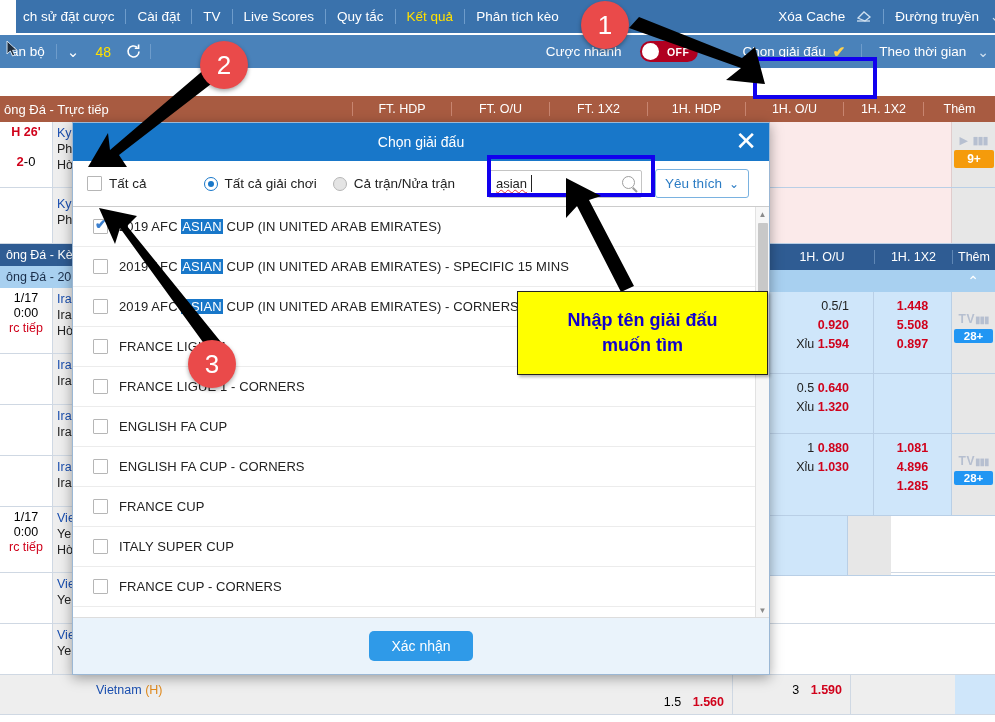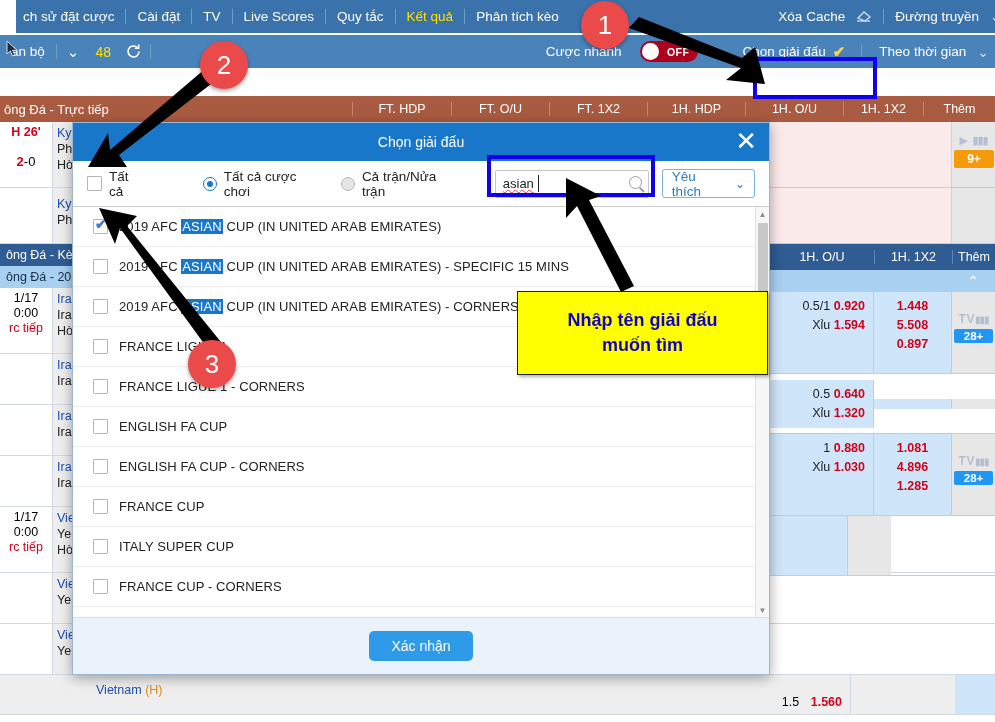--- a/index.html
+++ b/index.html
@@ -76,21 +76,21 @@
     background: #2f5c93; color: #fff; padding: 4px 6px; font-size: 12.5px;
   }
   .bandblue-light {
     background: #a8d0f0; color: #1a2e4a; padding: 4px 6px; font-size: 12.5px;
   }
 
   .rp-header { display:flex; background:#2f5c93; color:#fff; font-size:12.5px; height:26px; align-items:center;}
   .rp-header .c { text-align:center; }
   .rp-subbar { background:#a8d0f0; height:22px; display:flex; align-items:center; justify-content:flex-end; padding-right:16px; color:#fff; font-size:14px;}
   .rp-row { display:flex; border-bottom:1px solid #b9cfe6; }
-  .rp-c1 { width:104px; background:#cfe6fa; padding:5px 8px; text-align:right; font-size:12.5px; line-height:19px; border-right:1px solid #b9cfe6;}
+  .rp-c1 { width:104px; background:#cfe6fa; padding:5px 24px; text-align:right; font-size:12.5px; line-height:19px; border-right:1px solid #b9cfe6;}
   .rp-c2 { width:78px; background:#cfe6fa; padding:5px 8px; text-align:center; font-size:12.5px; line-height:19px; border-right:1px solid #b9cfe6;}
   .rp-c3 { width:43px; background:#e7e7e7; padding:5px 2px; text-align:center; }
   .rp-num { color:#d0021b; font-weight:bold; }
   .rp-lbl { color:#222; }
   .tv-mini { color:#b6bfd0; font-size:12px; font-weight:bold; letter-spacing:.5px; }
   .badge-blue { background:#2196f3; color:#fff; font-size:11.5px; font-weight:bold; border-radius:2px; padding:1px 0; margin-top:2px;}
   .badge-orange { background:#f59b0b; color:#fff; font-size:12px; font-weight:bold; border-radius:2px; padding:2px 0; margin-top:2px; width:40px;}
 
   .pinkcell { background:#fbeaea; }
 
@@ -388,20 +388,24 @@
     <div class="bgrow" style="height:40px;background:#eeeeee;">
       <div style="width:92px;"></div>
       <div style="flex:1;padding:8px 4px;">
         <span class="team-blue">Vietnam</span>
         <span class="orange">(H)</span>
       </div>
       <div style="width:118px;text-align:right;padding:20px 8px;">
         <span>1.5</span>
         <span class="red-b" style="margin-left:8px;">1.560</span>
       </div>
+      <div style="width:118px;text-align:right;padding:8px 8px;border-left:1px solid #cfd8e3;">
+        <span>3</span>
+        <span class="red-b" style="margin-left:8px;">1.590</span>
+      </div>
       <div style="width:105px;border-left:1px solid #cfd8e3;"></div>
       <div style="width:40px;background:#cfe6fa;"></div>
     </div>
   </div>
 
   <div style="position:absolute;right:0;top:122px;width:225px;">
     <div class="rp-row" style="height:66px;">
       <div style="width:182px;background:#fbeaea;border-right:1px solid #e0cccc;"></div>
       <div class="rp-c3" style="width:43px;padding-top:8px;">
         <div><span style="color:#b6bfd0;font-size:11px;">▶</span>
@@ -431,21 +435,21 @@
           <div class="rp-c2">
             <div class="rp-num">1.448</div>
             <div class="rp-num">5.508</div>
             <div class="rp-num">0.897</div>
           </div>
           <div class="rp-c3">
             <div style="padding-top:12px;"><span class="tv-mini">TV</span><span style="color:#b6bfd0;font-size:10px;letter-spacing:-1px;">▮▮▮</span></div>
             <div class="badge-blue">28+</div>
           </div>
         </div>
-        <div class="rp-row" style="height: 60px; align-items: center;">
+        <div class="rp-row" style="height: 60px;">
           <div class="rp-c1">
             <div><span class="rp-lbl">0.5</span> <span class="rp-num">0.640</span></div>
             <div><span class="rp-lbl">Xỉu</span> <span class="rp-num">1.320</span></div>
           </div>
           <div class="rp-c2"></div>
           <div class="rp-c3"></div>
         </div>
         <div class="rp-row" style="height: 82px;">
           <div class="rp-c1">
             <div><span class="rp-lbl">1</span> <span class="rp-num">0.880</span></div>
@@ -474,21 +478,21 @@
       <span class="modal-close">✕</span>
     </div>
 
     <div class="modal-filters">
       <div class="filter-opt">
         <span class="chk-box"></span>
         <span>Tất cả</span>
       </div>
       <div class="filter-opt" style="margin-left:57px;">
         <span class="radio on"></span>
-        <span>Tất cả cược chơi</span>
+        <span>Tất cả giải chơi</span>
       </div>
       <div class="filter-opt" style="margin-left:16px;">
         <span class="radio off"></span>
         <span>Cả trận/Nửa trận</span>
       </div>
 
       <div class="search-wrap">
         <input class="search-input" style="color: transparent; caret-color: transparent;" value="asian">
         <span class="search-text-overlay">asian</span>
         <span class="caret-bar"></span>

